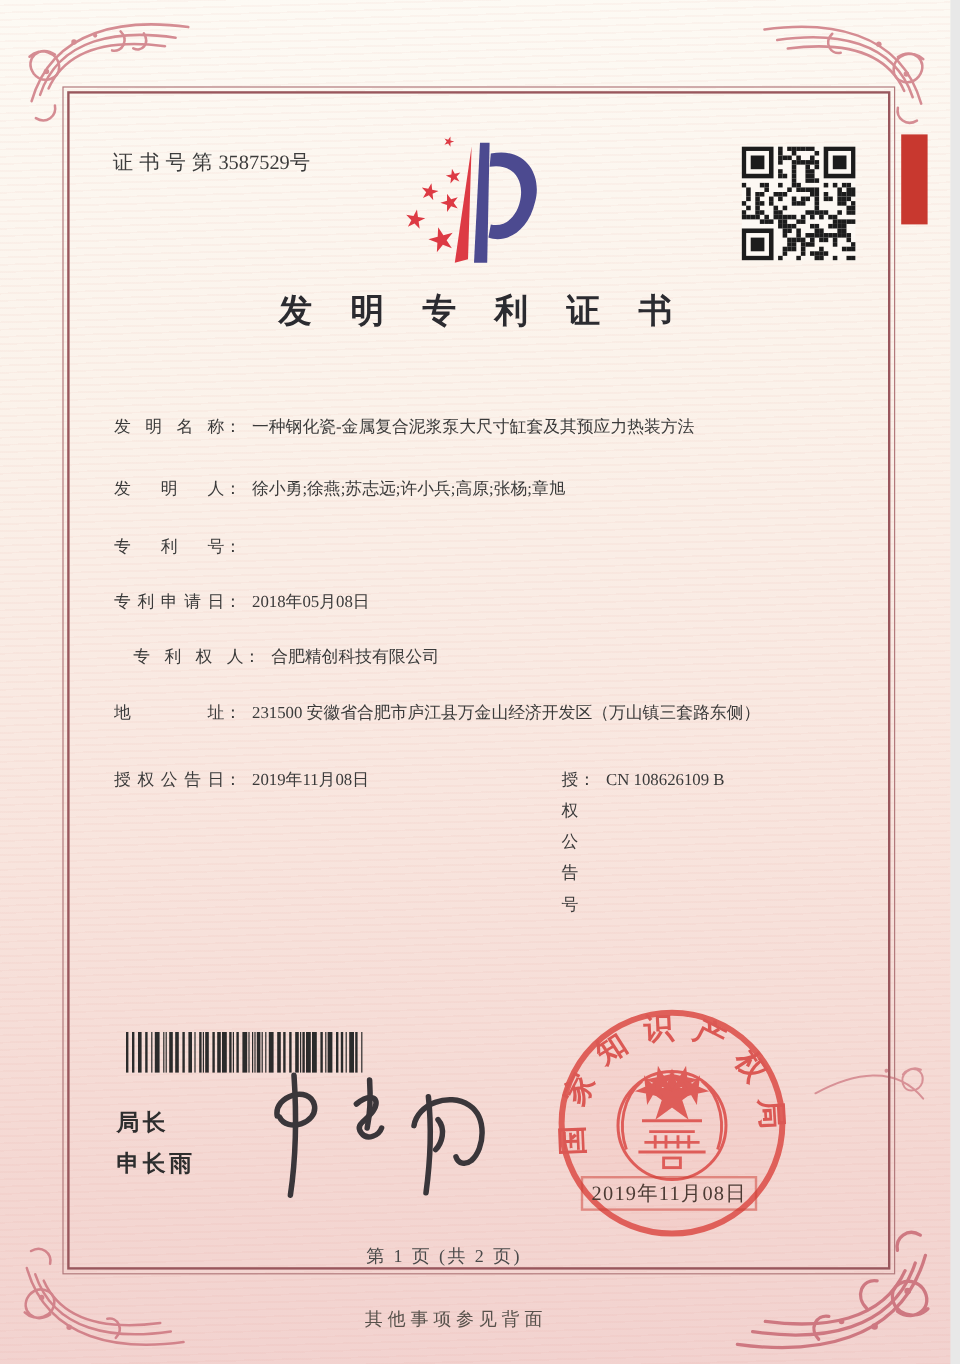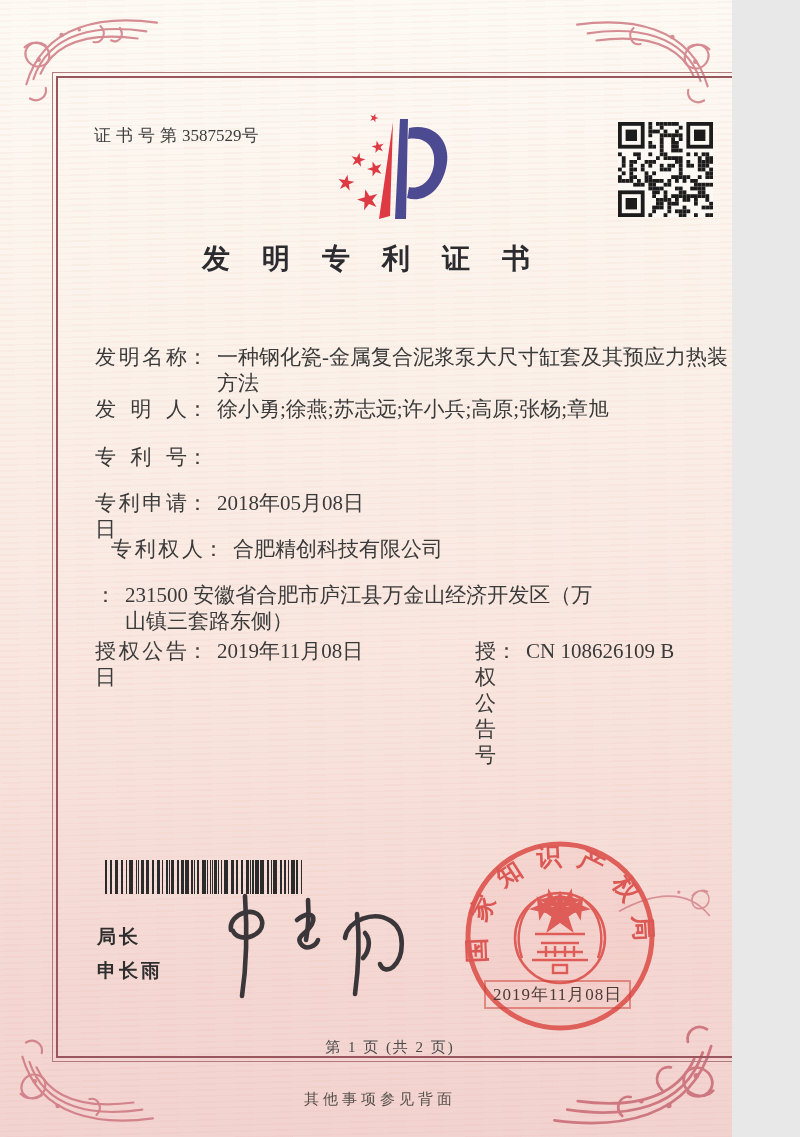--- a/index.html
+++ b/index.html
@@ -1,17 +1,17 @@
 <!DOCTYPE html>
 <html><head>
 <meta charset="utf-8">
 <style>
   html,body{margin:0;padding:0;background:#e8e8e8;}
   .page{
-    position:relative;width:732px;height:1137px;overflow:hidden;
+    position:relative;width:792px;height:1137px;overflow:hidden;
     font-family:"Liberation Serif","DejaVu Serif",serif;color:#333;
     background:linear-gradient(178deg,#fdfaf4 0%,#fbf2ea 30%,#f8e4dd 62%,#f4d7d2 85%,#f2d2cf 100%);
   }
   .page::after{
     content:"";position:absolute;inset:0;pointer-events:none;
     background:repeating-linear-gradient(-1.5deg,rgba(215,120,110,0.05) 0 1.5px,transparent 1.5px 6px);
   }
   
   .orn{position:absolute;width:150px;height:150px;z-index:1;}
   .orn-tl{left:14px;top:12px;}
@@ -25,40 +25,40 @@
   .content{position:absolute;inset:0;z-index:3;}
   .cert-no{position:absolute;left:94px;top:124px;font-size:17px;color:#3c3c3c;}
   .cert-no .sp{letter-spacing:5px;}
   .logo{position:absolute;left:322px;top:106px;width:160px;height:132px;}
   .qr{position:absolute;left:618px;top:122px;width:95px;height:95px;}
   .red-tab{position:absolute;left:751px;top:112px;width:22px;height:75px;background:#c8382f;}
   .title{
     position:absolute;left:0;top:240px;width:100%;margin:0;text-align:center;
     font-size:28px;font-weight:700;color:#2b2b30;letter-spacing:32px;text-indent:32px;
   }
-  .row{position:absolute;left:95px;display:flex;font-size:21px;line-height:26px;color:#3a3a3a;}
+  .row{position:absolute;left:95px;display:flex;font-size:14px;line-height:26px;color:#3a3a3a;}
   .lbl{width:92px;flex:none;text-align:justify;text-align-last:justify;}
   .colon{flex:none;}
   .val{margin-left:9px;}
   .r1{top:344px;}.r2{top:396px;}.r3{top:444px;}.r4{top:490px;}.r5{top:536px;margin-left:16px;}.r6{top:582px;}
   .r6 .val{width:468px;}
   .r3 .val{letter-spacing:1.5px;}
   .grant-row{top:638px;width:612px;}
   .grant-row .val{width:258px;flex:none;}
   .paras{position:absolute;left:95px;top:674px;width:614px;font-size:16.5px;line-height:27px;color:#3a3a3a;text-align:justify;}
   .paras p{margin:0;text-indent:2em;}
   .barcode{position:absolute;left:103px;top:860px;width:208px;height:34px;}
   .signer{position:absolute;left:97px;top:920px;font-size:19px;font-weight:700;color:#2e2e2e;letter-spacing:3px;line-height:34px;}
   .signature{position:absolute;left:205px;top:886px;width:230px;height:120px;}
   .seal{position:absolute;left:460px;top:836px;width:200px;height:200px;opacity:.93;}
   .seal-date{
     position:absolute;left:484px;top:980px;font-size:17px;color:#4c3b34;letter-spacing:1px;
     border:2px solid rgba(205,62,52,0.5);padding:1px 7px;
   }
-  .page-info{position:absolute;left:0;top:1038px;width:740px;text-align:center;font-size:15px;color:#4a4a4a;letter-spacing:2px;padding-left:20px;}
+  .page-info{position:absolute;left:0;top:1038px;width:740px;text-align:center;font-size:15px;color:#4a4a4a;letter-spacing:2px;}
   .footer-note{position:absolute;left:0;top:1090px;width:760px;text-align:center;font-size:15px;color:#57514b;letter-spacing:4px;}
 </style>
 </head>
 <body>
 
 <div class="page">
 
   <svg class="orn orn-tl" viewBox="0 0 170 170">
     <g fill="none" stroke="#c86974" stroke-width="2.4" stroke-linecap="round" opacity="0.75">
       <path d="M162,12 C104,4 34,12 14,82"></path>
@@ -392,20 +392,21 @@
       <span class="lbl">专利申请日</span>
         <span class="colon">：</span>
       <span class="val">2018年05月08日</span>
     </div>
     <div class="row r5">
       <span class="lbl">专利权人</span>
         <span class="colon">：</span>
       <span class="val">合肥精创科技有限公司</span>
     </div>
     <div class="row r6">
+      <span class="lbl">地址</span>
         <span class="colon">：</span>
       <span class="val">231500 安徽省合肥市庐江县万金山经济开发区（万山镇三套路东侧）</span>
     </div>
     <div class="row grant-row">
       <span class="lbl">授权公告日</span>
         <span class="colon">：</span>
       <span class="val">2019年11月08日</span>
       <span>授权公告号</span>
         <span class="colon">：</span>
       <span class="val">CN 108626109 B</span>

